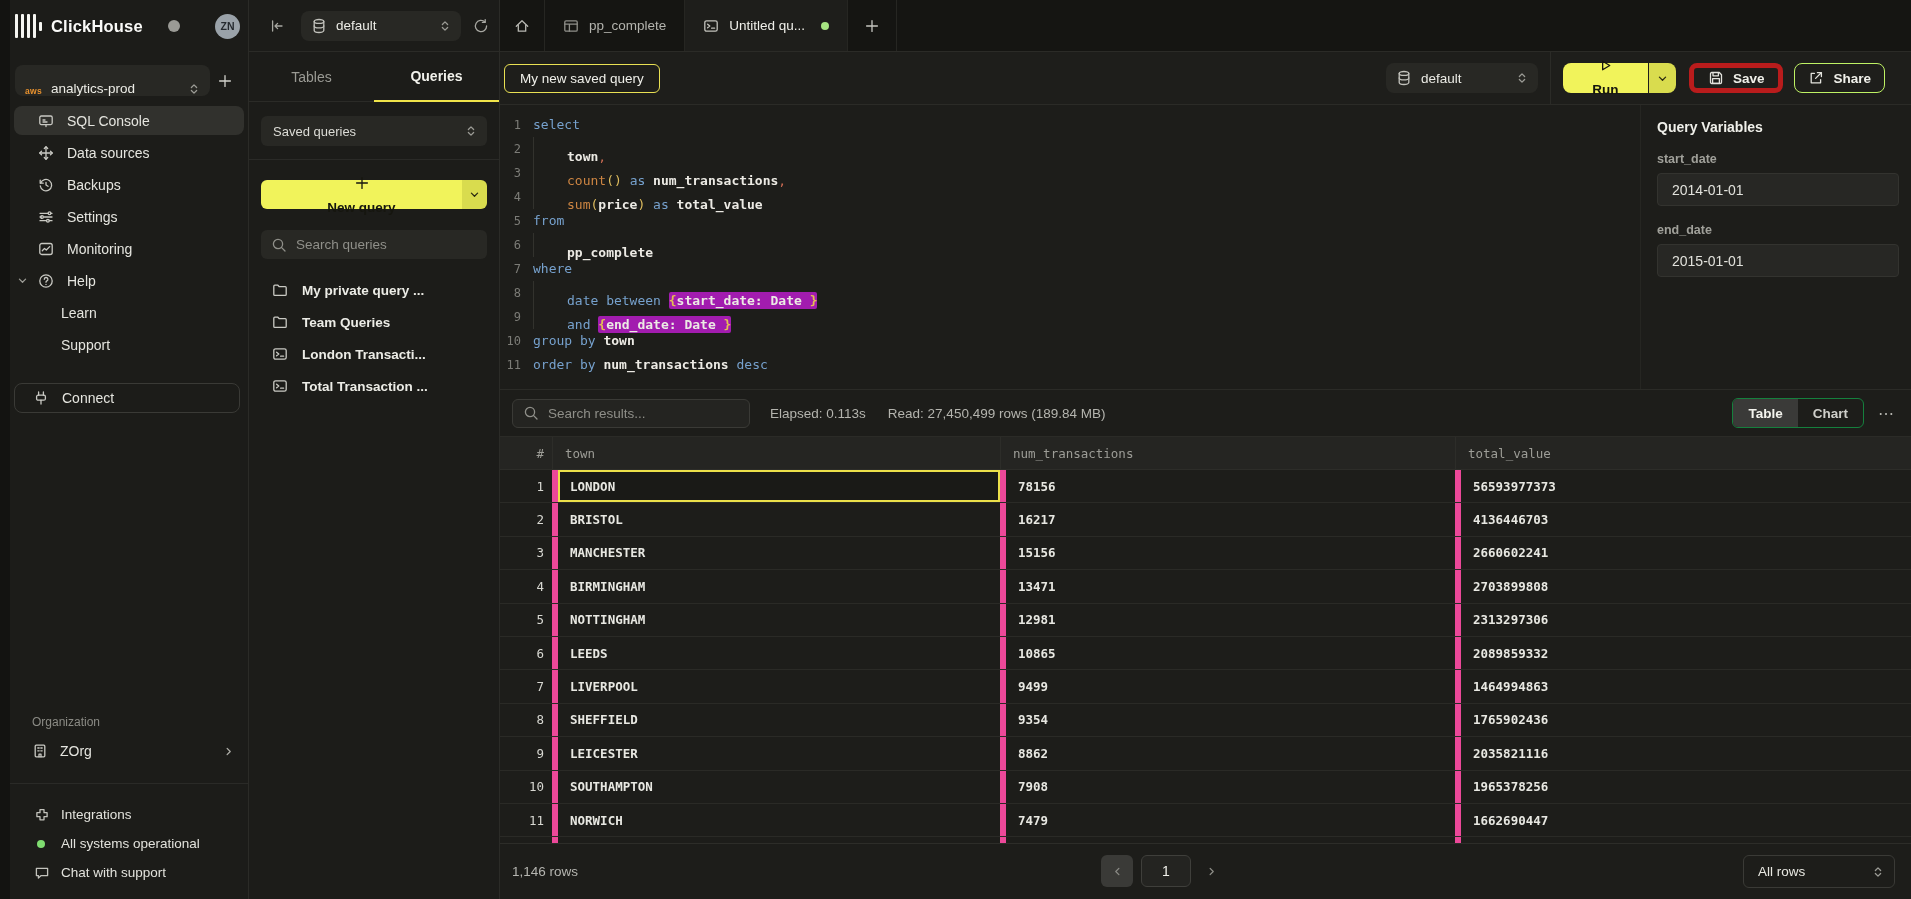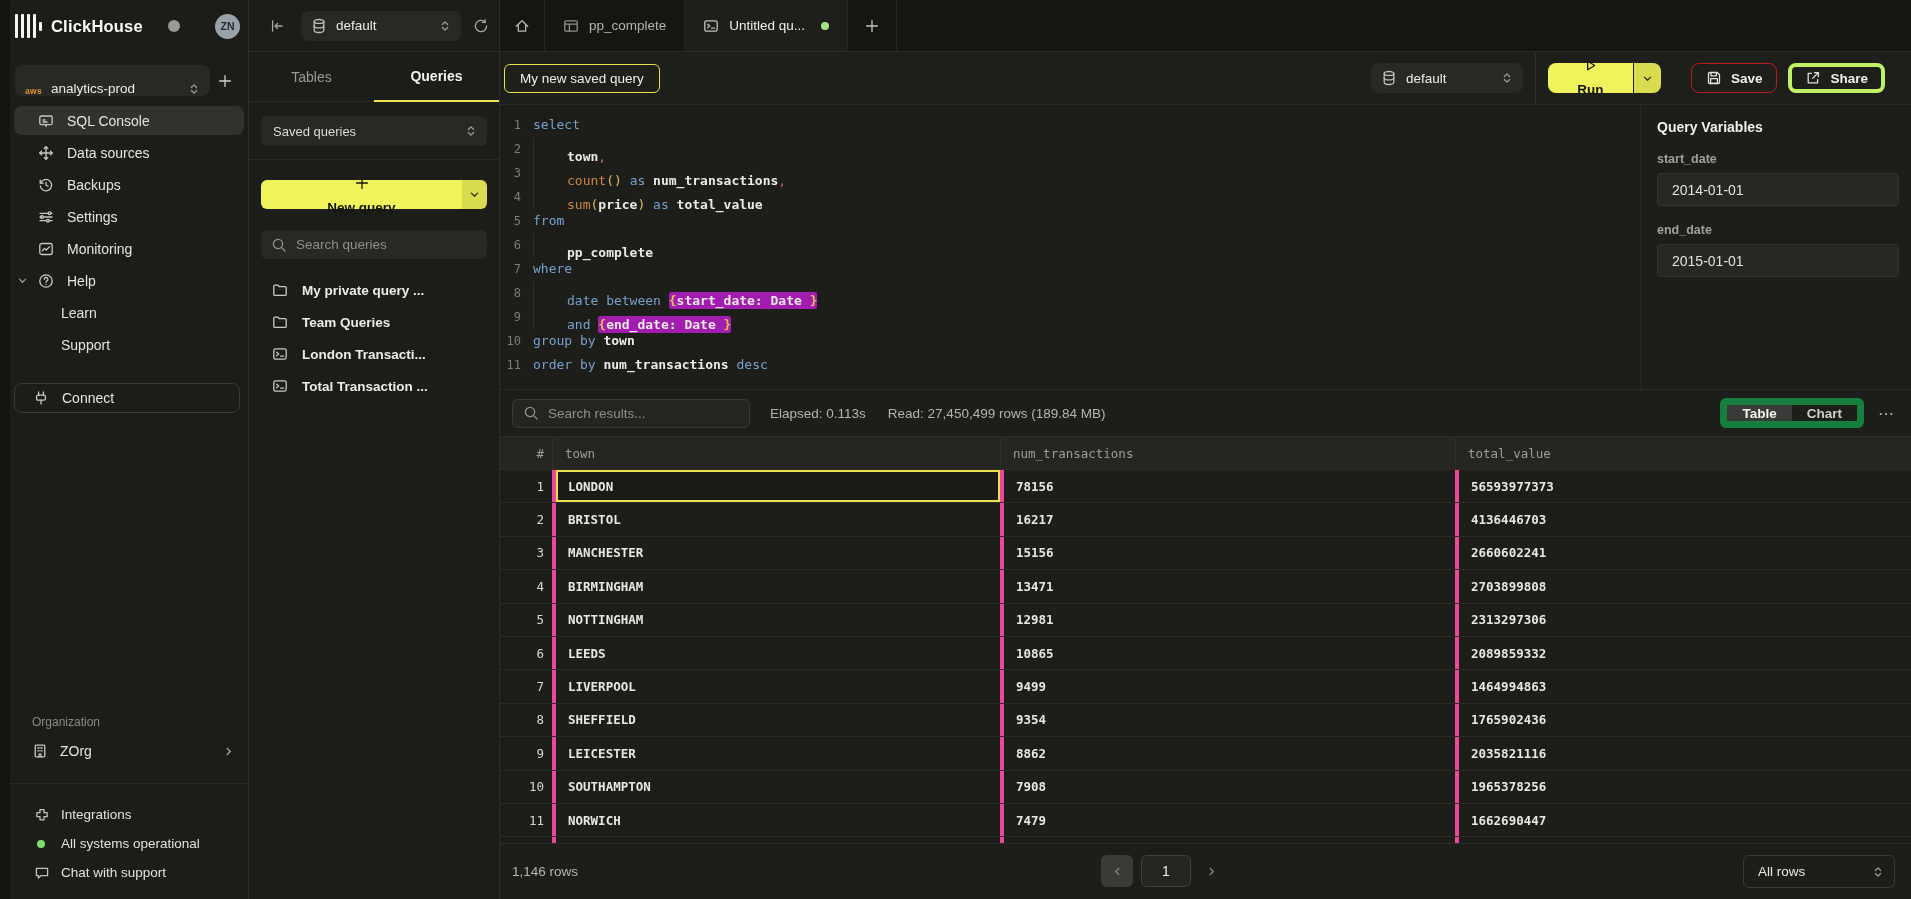--- a/index.html
+++ b/index.html
@@ -111,24 +111,24 @@
   .qtb-dbsel .nicon { color:#c2c2bc; margin-right:9px; }
   .qtb-dbsel .dbname { font-size:13.5px; }
   .qtb-dbsel .updown { margin-left:auto; color:#9c9c96; }
   .vdiv { width:1px; height:53px; background:#2b2b27; margin:0 0 0 12px; }
   .btn-run { display:flex; height:30px; margin-left:12px; cursor:pointer; }
   .btn-run .main { width:85px; background:#f1f35b; border-radius:8px 0 0 8px; display:flex;
                    align-items:center; justify-content:center; gap:10px; color:#15150e;
                    font-size:13.5px; font-weight:700; }
   .btn-run .seg { width:27px; background:#d9dc4e; border-radius:0 8px 8px 0; display:flex;
                   align-items:center; justify-content:center; color:#2a2a12; margin-left:1px; }
-  .btn-save { height:30px; margin-left:30px; border:1px solid #b91c1c; border-radius:8px; padding:0 14px;
+  .btn-save { height:30px; margin-left:13px; border:5px solid #b91c1c; border-radius:8px; padding:0 14px;
               display:flex; align-items:center; gap:9px; font-size:13.5px; font-weight:600;
               color:#f0f0ea; cursor:pointer; }
-  .btn-share { height:30px; margin-left:11px; border:4px solid #bef264; border-radius:8px; padding:0 13px;
+  .btn-share { height:30px; margin-left:11px; border:1px solid #bef264; border-radius:8px; padding:0 13px;
                display:flex; align-items:center; gap:9px; font-size:13.5px; font-weight:600;
                color:#f0f0ea; cursor:pointer; }
   .btn-save .nicon, .btn-share .nicon { color:#e3e3dd; }
 
   .editor-row { height:285px; flex:0 0 285px; display:flex; border-bottom:1px solid #2b2b27; }
   .editor { flex:1; background:#1d1d1a; padding-top:8px; overflow:hidden;
             font-family:"DejaVu Sans Mono", monospace; font-size:13px; }
   .cline { height:24px; line-height:24px; white-space:pre; display:flex; }
   .cline .ln { width:33px; flex:0 0 33px; text-align:right; padding-right:12px; color:#7c7c77;
                font-size:12px; }
@@ -155,36 +155,36 @@
   .results { flex:1; display:flex; flex-direction:column; background:#1d1d1a; min-height:0; }
   .res-toolbar { height:47px; flex:0 0 47px; border-bottom:1px solid #2b2b27; display:flex;
                  align-items:center; padding:0 16px 0 12px; }
   .res-search { width:238px; height:29px; background:#242421; border:1px solid #3a3a36; border-radius:6px;
                 display:flex; align-items:center; padding:0 10px; color:#8f8f89; cursor:text; }
   .res-search .ph { font-size:13.5px; margin-left:9px; }
   .res-stat { font-size:13.5px; color:#b4b4ae; }
   .res-stat.elapsed { margin-left:20px; }
   .res-stat.read { margin-left:22px; }
   .res-right { margin-left:auto; display:flex; align-items:center; }
-  .segctl { display:flex; border:7px solid #15803d; border-radius:6px; overflow:hidden; height:30px; }
+  .segctl { display:flex; border:1px solid #15803d; border-radius:6px; overflow:hidden; height:30px; }
   .segctl .seg-item { padding:0 15px; display:flex; align-items:center; font-size:13.5px; font-weight:600;
                       color:#cfcfca; cursor:pointer; }
   .segctl .seg-item.active { background:#3a3a38; color:#f4f4ee; }
   .res-ellipsis { margin-left:14px; color:#b4b4ae; font-size:16px; letter-spacing:1px; cursor:pointer; }
 
   .grid-head { height:33px; flex:0 0 33px; background:#252522; border-bottom:1px solid #2d2d29;
                display:grid; grid-template-columns:52px 448px 455px 1fr;
                font-family:"DejaVu Sans Mono", monospace; font-size:12.5px; color:#9d9d97; }
   .grid-head .hc { display:flex; align-items:center; padding-left:12px; border-left:1px solid #2d2d29; }
   .grid-head .hc.idx { justify-content:flex-end; padding:0 8px 0 0; border-left:none; }
   .grid-body { flex:1; overflow:hidden; }
   .grow { height:33.4px; display:grid; grid-template-columns:52px 448px 455px 1fr;
           border-bottom:1px solid #2a2a26; font-family:"DejaVu Sans Mono", monospace;
           font-size:12.5px; font-weight:700; color:#e8e8e2; cursor:default; }
-  .grow .gc { display:flex; align-items:center; padding-left:12px; border-left:4px solid #ec4899;
+  .grow .gc { display:flex; align-items:center; padding-left:12px; border-left:6px solid #ec4899;
               position:relative; }
   .grow .gc.idx { justify-content:flex-end; padding:0 8px 0 0; border-left:none; font-weight:400;
                   color:#d8d8d2; }
   .grow .gc.sel { box-shadow:inset 0 0 0 2px #ece04a; background:#1a1a17; }
 
   .res-footer { height:56px; flex:0 0 56px; border-top:1px solid #2d2d29; display:flex;
                 align-items:center; padding:0 16px 0 12px; position:relative; }
   .rows-count { font-size:13.5px; color:#b5b5b0; }
   .pager { position:absolute; left:601px; top:11px; display:flex; align-items:center; }
   .pg-prev { width:32px; height:32px; background:#3a3a37; border-radius:6px; display:flex;

